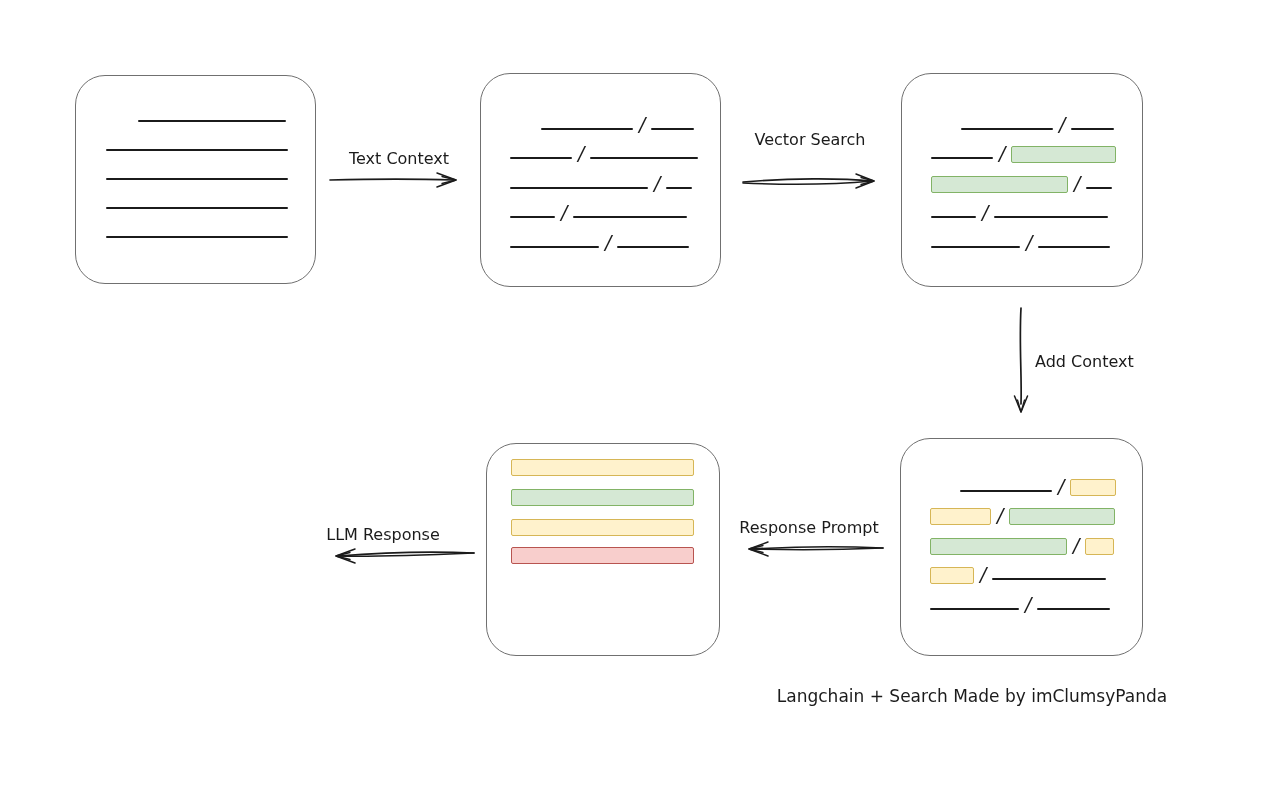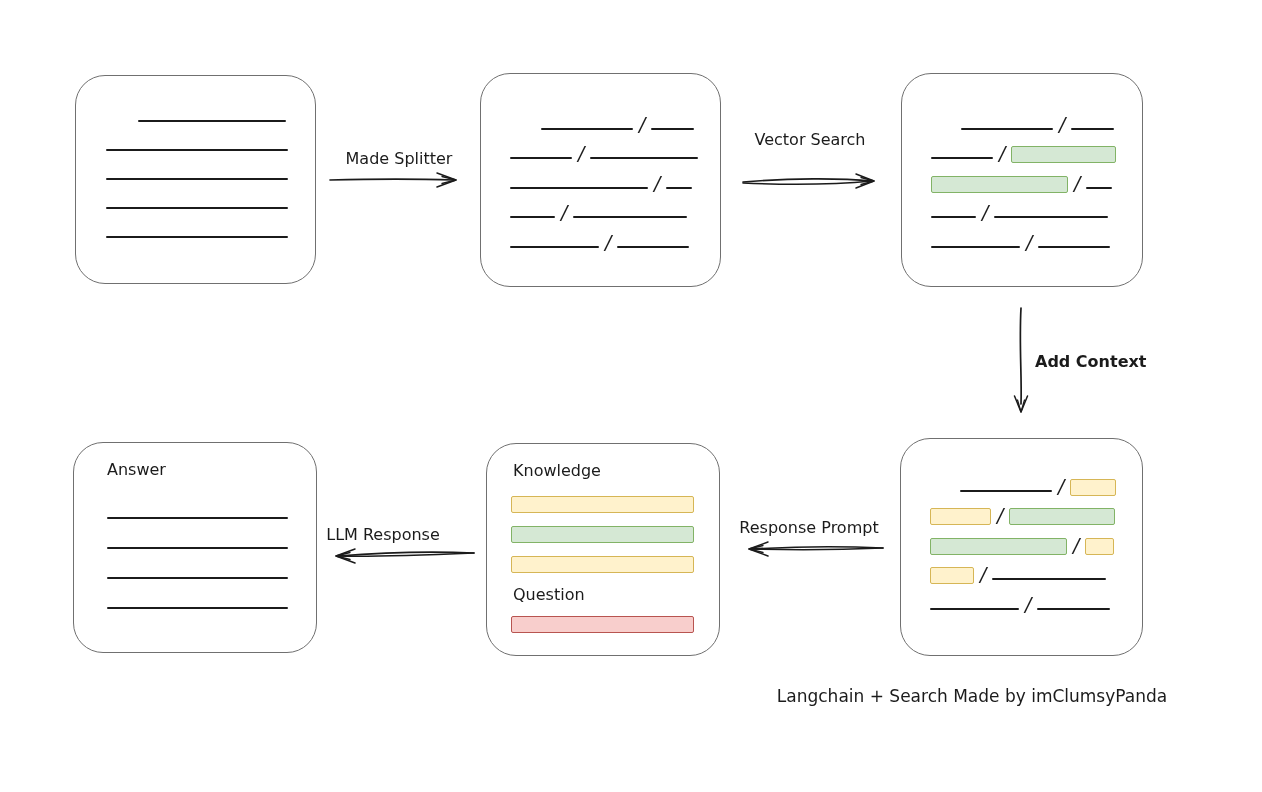--- a/index.html
+++ b/index.html
@@ -47,21 +47,21 @@
 
   .arrow-label{position:absolute; font-size:16px; font-weight:500; text-align:center; white-space:nowrap;}
   .arrow{position:absolute;}
   .arrow svg{display:block; overflow:visible;}
   .arrow path{stroke:var(--ink); fill:none; stroke-linecap:round; stroke-linejoin:round;}
 
   #lbl-split  {left:338px; top:149px; width:122px;}
   #arrow-split{left:328px; top:167px;}
   #lbl-vector {left:743px; top:130px; width:134px;}
   #arrow-vector{left:740px; top:168px;}
-  #lbl-addctx {left:1035px; top:352px; width:110px; text-align:left;font-weight:bold;}
+  #lbl-addctx {left:1035px; top:352px; width:110px; text-align:left;}
   #arrow-addctx{left:1008px; top:306px;}
   #lbl-genprompt{left:733px; top:518px; width:152px;}
   #arrow-genprompt{left:737px; top:536px;}
   #lbl-llm    {left:320px; top:525px; width:126px;}
   #arrow-llm  {left:326px; top:543px;}
 
   .caption{position:absolute; left:762px; top:686px; width:420px; text-align:center;
            font-size:17px; font-weight:500; color:var(--ink); white-space:nowrap;}
 </style>
 </head>
@@ -163,37 +163,28 @@
       </div>
       <div class="crow" style="padding-left:29px">
         <span class="seg line" style="width:89px"></span>
         <span class="slash">/</span>
         <span class="seg line" style="width:73px"></span>
       </div>
     </div>
   </div>
 
   <div class="box" id="box-prompt">
-    <div class="h" style="margin-top:17px">Knowledge</div>
     <div class="bar yellow" style="margin-top:15px"></div>
     <div class="bar green" style="margin-top:13px"></div>
     <div class="bar yellow" style="margin-top:13px"></div>
-    <div class="h" style="margin-top:12px">Question</div>
     <div class="bar red" style="margin-top:11px"></div>
   </div>
 
-  <div class="box" id="box-answer">
-    <div class="h" style="margin-top:17px;margin-left:33px">Answer</div>
-    <div class="hline" style="width:181px;margin:37px 0 0 33px"></div>
-    <div class="hline" style="width:181px;margin:28px 0 0 33px"></div>
-    <div class="hline" style="width:181px;margin:28px 0 0 33px"></div>
-    <div class="hline" style="width:181px;margin:28px 0 0 33px"></div>
-  </div>
-
-  <div class="arrow-label" id="lbl-split">Made Splitter</div>
+
+  <div class="arrow-label" id="lbl-split">Text Context</div>
   <div class="arrow" id="arrow-split">
     <svg width="142" height="26" viewBox="0 0 142 26">
       <path d="M2 13 C 45 12, 92 12, 126 13" stroke-width="1.7"></path>
       <path d="M109 6 L128 13 L109 20" stroke-width="1.5"></path>
       <path d="M114 9.5 L128 13 L114 16.5" stroke-width="1.3"></path>
     </svg>
   </div>
 
   <div class="arrow-label" id="lbl-vector">Vector Search</div>
   <div class="arrow" id="arrow-vector">

